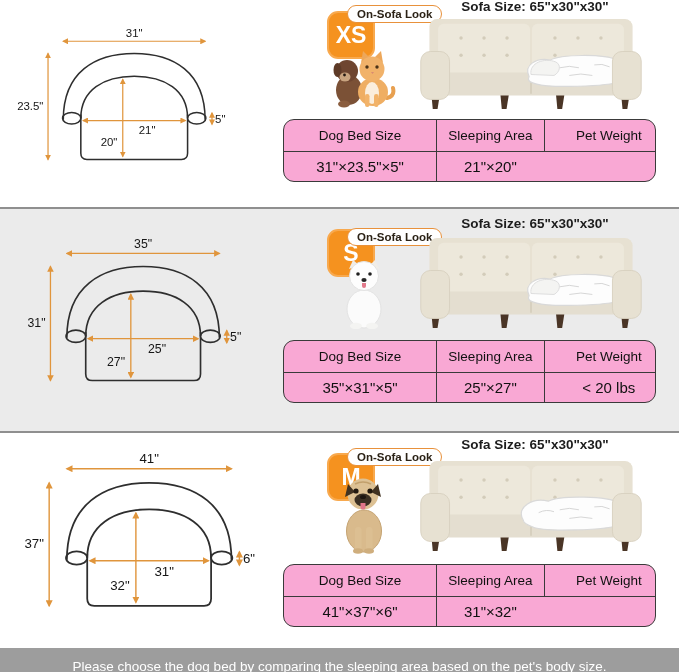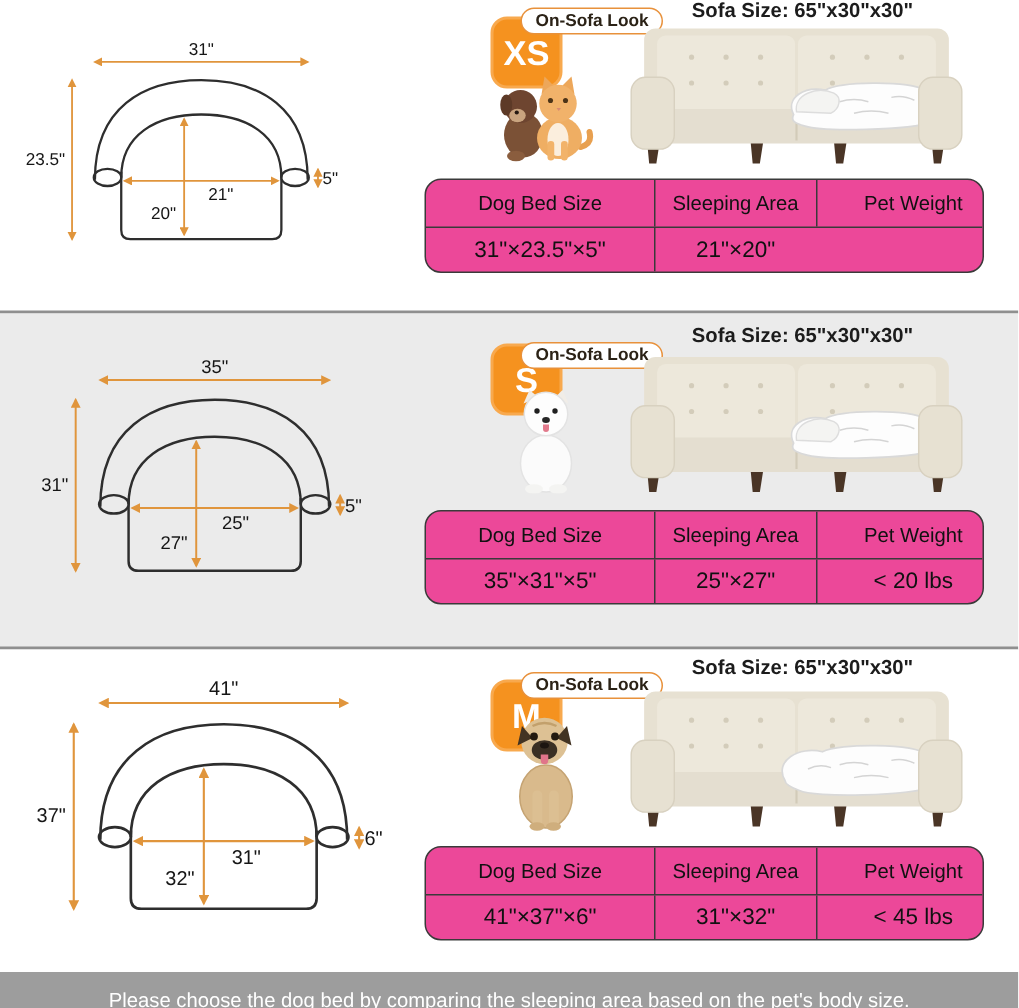--- a/index.html
+++ b/index.html
@@ -49,21 +49,21 @@
   .sec0 .pets{left:332px;top:50px;width:64px;height:58px;}
   .sec1 .pets{left:341px;top:50px;width:47px;height:70px;}
   .sec2 .pets{left:337px;top:42px;width:53px;height:79px;}
   .pets svg,.sofa svg{display:block;width:100%;height:100%;}
   .sofa{position:absolute;left:416px;width:230px;height:96px;}
   .sec0 .sofa{top:15px;}
   .sec1 .sofa{top:25px;}
   .sec2 .sofa{top:24px;}
 
   
-  .spec-table{position:absolute;left:283px;width:371px;background:#ec4899;
+  .spec-table{position:absolute;left:283px;width:371px;background:#f9a8d4;
     border:1.5px solid #3a3a3a;border-radius:11px;overflow:hidden;}
   .sec0 .spec-table{top:119px;}
   .sec1 .spec-table{top:131px;}
   .sec2 .spec-table{top:131px;}
   .trow{display:flex;}
   .trow.head{border-bottom:1.5px solid #3a3a3a;}
   .tcell{display:flex;align-items:center;justify-content:center;box-sizing:border-box;}
   .tcell:nth-child(1){width:41%;}
   .tcell:nth-child(2){width:29%;border-left:1.5px solid #3a3a3a;}
   .tcell:nth-child(3){width:30%;border-left:1.5px solid #3a3a3a;padding-left:18px;}
@@ -369,20 +369,19 @@
 
     <div class="spec-table">
       <div class="trow head">
         <div class="tcell">Dog Bed Size</div>
         <div class="tcell">Sleeping Area</div>
         <div class="tcell">Pet Weight</div>
       </div>
       <div class="trow vals">
         <div class="tcell">41"×37"×6"</div>
         <div class="tcell">31"×32"</div>
-        <div class="tcell">&lt; 45 lbs</div>
       </div>
     </div>
   </section>
 
   <div class="footer">Please choose the dog bed by comparing the sleeping area based on the pet's body size.</div>
 
 </div>
 
 </body></html>

